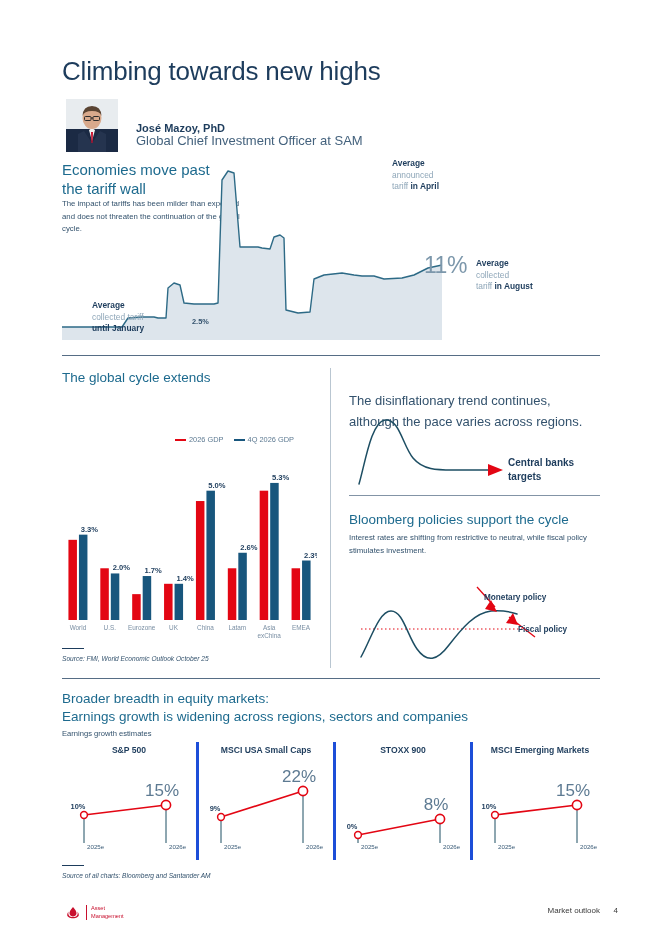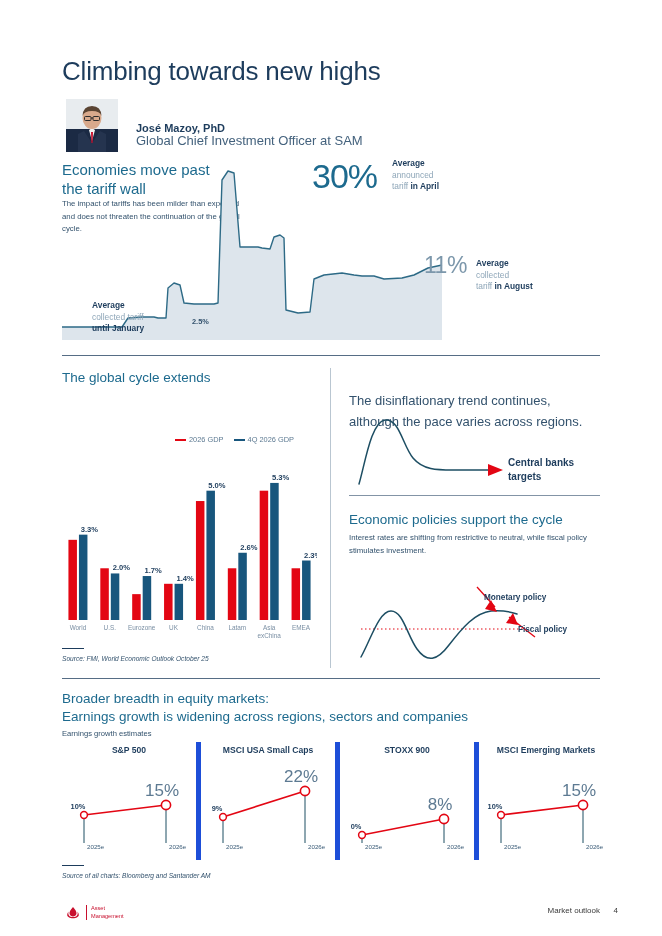--- a/index.html
+++ b/index.html
@@ -70,21 +70,21 @@
   .s4-body{position:absolute;left:349px;top:532px;width:245px;font-size:7.8px;line-height:1.62;color:#33526d;}
   .pol-svg{position:absolute;left:345px;top:565px;}
   .mon-lbl{position:absolute;left:484px;top:584px;font-size:8.2px;font-weight:bold;color:#1d3c5c;margin-top:9px;}
   .fis-lbl{position:absolute;left:518px;top:625px;font-size:8.2px;font-weight:bold;color:#1d3c5c;}
 
   
   .s5-title{position:absolute;left:62px;top:690px;font-size:13.5px;line-height:1.35;color:#1d6a8e;}
   .s5-sub{position:absolute;left:62px;top:729px;font-size:7.6px;color:#33526d;}
   .eq-grid{position:absolute;left:62px;top:742px;width:538px;display:flex;}
   .eq-col{flex:1;position:relative;height:118px;}
-  .eq-col+.eq-col{border-left:5px solid #1d4ed8;}
+  .eq-col+.eq-col{border-left:3px solid #1d4ed8;}
   .eq-name{text-align:center;font-size:8.6px;font-weight:bold;color:#1d3c5c;padding-top:3px;}
   .source2{position:absolute;left:62px;top:872px;font-size:6.6px;font-style:italic;color:#33526d;}
   .srcline2{position:absolute;left:62px;top:865px;width:22px;height:1px;background:#1d3c5c;}
 
   
   .logo-flame{position:absolute;left:64px;top:904px;}
   .logo-txt{position:absolute;left:86px;top:905px;font-size:5.6px;line-height:1.35;color:#c8102e;border-left:1px solid #c8102e;padding-left:4px;}
   .foot-r{position:absolute;right:62px;top:906px;font-size:8px;color:#3b3b3b;}
   .foot-num{position:absolute;right:44px;top:906px;font-size:8px;color:#3b3b3b;}
 </style>
@@ -113,21 +113,20 @@
   <div class="author-role">Global Chief Investment Officer at SAM</div>
 
   <div class="s1-title">Economies move past<br>the tariff wall</div>
   <div class="s1-body">The impact of tariffs has been milder than expected and does not threaten the continuation of the global cycle.</div>
 
   <svg class="tariff-svg" width="475" height="185" viewBox="0 0 475 185">
     <path d="M0,172 L60,172 L66,163 L80,162 L92,162 L96,163 L104,163 L106,133 L112,128 L118,130 L122,148 L132,149 L152,149 L156,148 L160,25 L166,16 L172,18 L178,92 L196,92 L200,93 L208,94 L212,82 L218,80 L222,83 L224,155 L236,158 L248,157 L252,124 L262,120 L280,118 L292,120 L300,121 L312,121 L322,124 L340,123 L352,120 L366,113 L380,110 L380,185 L0,185 Z" fill="#dde5ec"></path>
     <path d="M0,172 L60,172 L66,163 L80,162 L92,162 L96,163 L104,163 L106,133 L112,128 L118,130 L122,148 L132,149 L152,149 L156,148 L160,25 L166,16 L172,18 L178,92 L196,92 L200,93 L208,94 L212,82 L218,80 L222,83 L224,155 L236,158 L248,157 L252,124 L262,120 L280,118 L292,120 L300,121 L312,121 L322,124 L340,123 L352,120 L366,113 L380,110" fill="none" stroke="#2d6a86" stroke-width="1.4" stroke-linejoin="round"></path>
   </svg>
 
-  <div class="big30">30%</div>
   <div class="lbl30">
     <span class="b">Average</span><br>
     <span class="g">announced</span><br>
     <span class="g">tariff </span><span class="b">in April</span>
   </div>
 
   <div class="big11">11%</div>
   <div class="lbl11">
     <span class="b">Average</span><br>
     <span class="g">collected</span><br>
@@ -201,21 +200,21 @@
   <div class="s3-body">The disinflationary trend continues, although the pace varies across regions.</div>
   <svg class="infl-svg" width="260" height="78" viewBox="0 0 260 78">
     <path d="M14,72 C20,52 26,10 40,8 C54,6 58,34 68,46 C78,58 92,58 108,58 L146,58" fill="none" stroke="#1d4e63" stroke-width="1.5" stroke-linecap="round"></path>
     <polygon points="143,52 158,58 143,64" fill="#E30613"></polygon>
   </svg>
   <div class="cb-lbl">
     <span>Central banks</span><br>
     <span>targets</span>
   </div>
 
-  <div class="s4-title">Economic policies support the cycle</div>
+  <div class="s4-title">Bloomberg policies support the cycle</div>
   <div class="s4-body">Interest rates are shifting from restrictive to neutral, while fiscal policy stimulates investment.</div>
   <svg class="pol-svg" width="260" height="100" viewBox="0 0 260 100">
     <line x1="16" y1="64" x2="178" y2="64" stroke="#E30613" stroke-width="1" stroke-dasharray="1.5,2.5"></line>
     <path d="M16,92 C26,74 34,46 46,46 C58,46 62,70 72,84 C82,98 92,96 104,80 C118,62 130,48 146,46 C158,45 166,47 172,49" fill="none" stroke="#1d4e63" stroke-width="1.5" stroke-linecap="round"></path>
     <line x1="132" y1="22" x2="150" y2="42" stroke="#E30613" stroke-width="1.3"></line>
     <polygon points="146,35 152,47 140,44" fill="#E30613"></polygon>
     <line x1="190" y1="72" x2="164" y2="52" stroke="#E30613" stroke-width="1.3"></line>
     <polygon points="168,48 161,58 173,60" fill="#E30613"></polygon>
   </svg>
   <div class="mon-lbl">Monetary policy</div>

